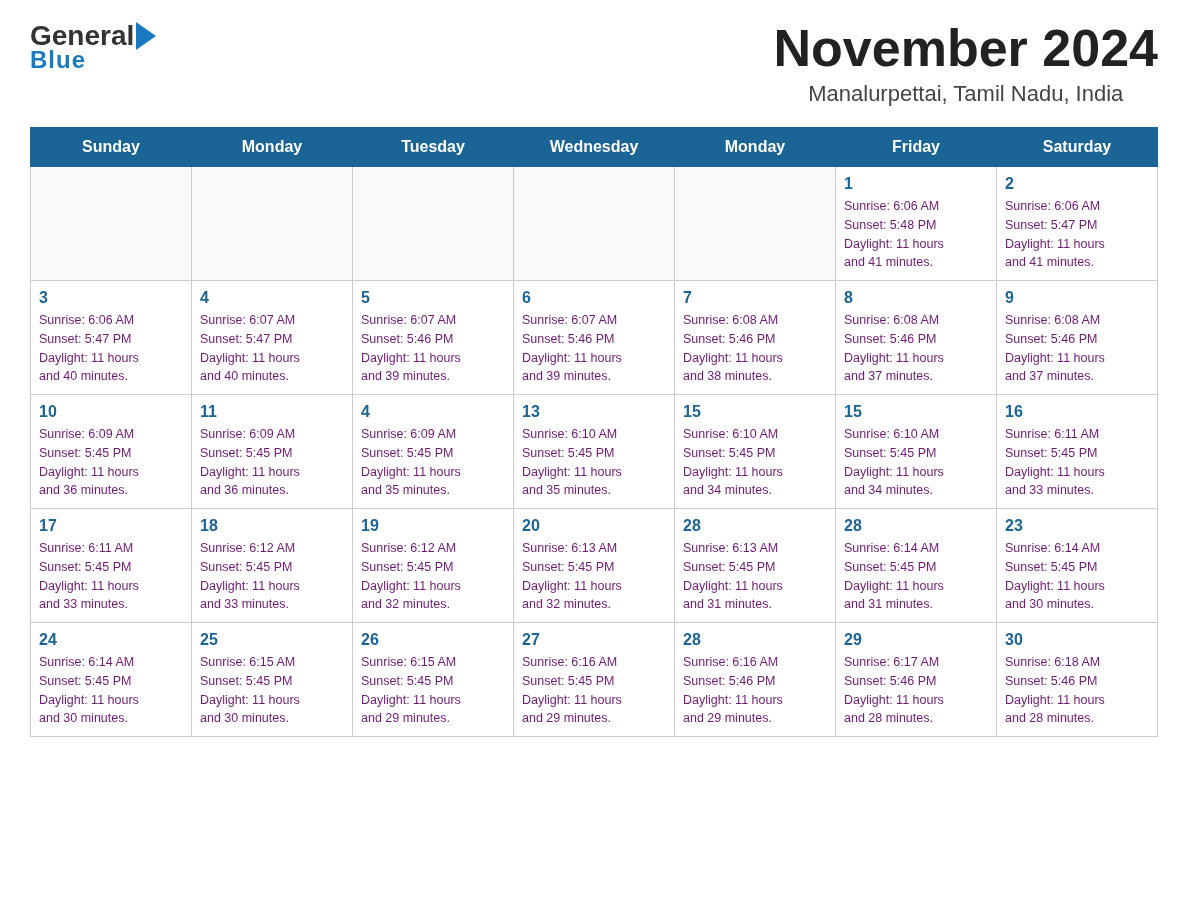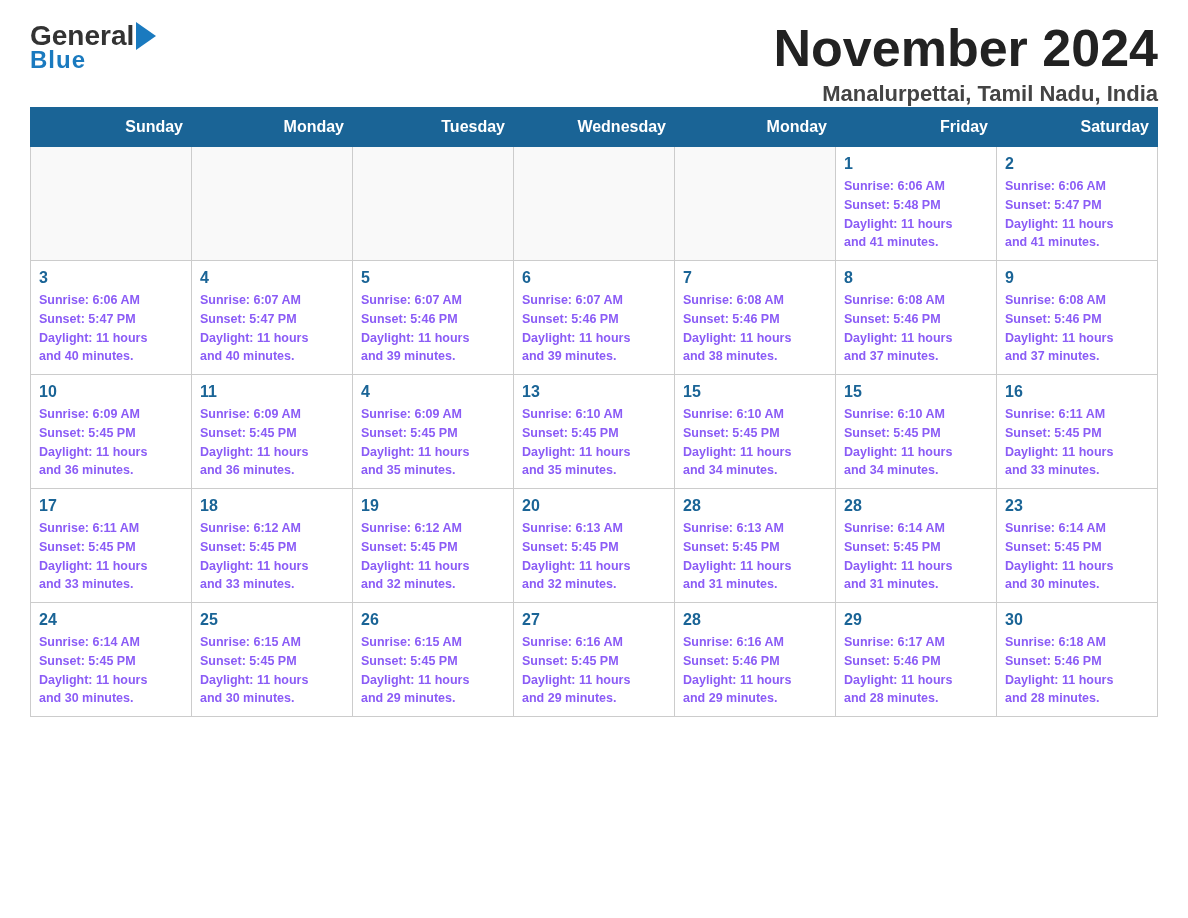--- a/index.html
+++ b/index.html
@@ -7,20 +7,21 @@
       font-family: Arial, sans-serif;
       background: #fff;
       width: 1188px;
       min-height: 918px;
       padding: 20px 30px;
     }
     .header-area {
       display: flex;
       justify-content: space-between;
       align-items: flex-start;
+      margin-bottom: 20px;
     }
     .logo {
       display: flex;
       flex-direction: column;
       align-items: flex-start;
     }
     .logo-text {
       font-size: 28px;
       font-weight: bold;
       color: #333;
@@ -32,46 +33,45 @@
       display: inline-block;
       width: 0;
       height: 0;
       border-top: 14px solid transparent;
       border-bottom: 14px solid transparent;
       border-left: 20px solid #1a7abf;
       margin-left: 2px;
       margin-right: 2px;
     }
     .title-area {
-      text-align: right;
+      text-align: center;
     }
     .month-title {
       font-size: 52px;
       font-weight: bold;
       color: #222;
       line-height: 1.1;
     }
     .location-title {
       font-size: 22px;
       color: #444;
       margin-top: 4px;
-      font-weight: bold;
     }
     .calendar-table {
       width: 100%;
       border-collapse: collapse;
       table-layout: fixed;
     }
     .calendar-table thead tr th {
       background-color: #1a6496;
       color: #fff;
       font-size: 16px;
       font-weight: bold;
       padding: 10px 8px;
-      text-align: right;
+      text-align: center;
       border: 1px solid #1a6496;
     }
     .calendar-table tbody tr td {
       vertical-align: top;
       padding: 8px 8px;
       border: 1px solid #ccc;
       font-size: 13px;
       color: #333;
       height: 110px;
       background: #fff;
@@ -80,23 +80,22 @@
       background: #f9f9f9;
     }
     .day-number {
       font-size: 16px;
       font-weight: bold;
       color: #1a6496;
       margin-bottom: 4px;
     }
     .day-info {
       font-size: 12.5px;
-      color: #8b5cf6;
+      color: #701a75;
       line-height: 1.5;
-      font-weight: bold;
     }
     .logo-underline {
       font-size: 24px;
       font-weight: bold;
       color: #1a7abf;
       margin-top: -6px;
       letter-spacing: 1px;
     }
   </style>
 </head>

